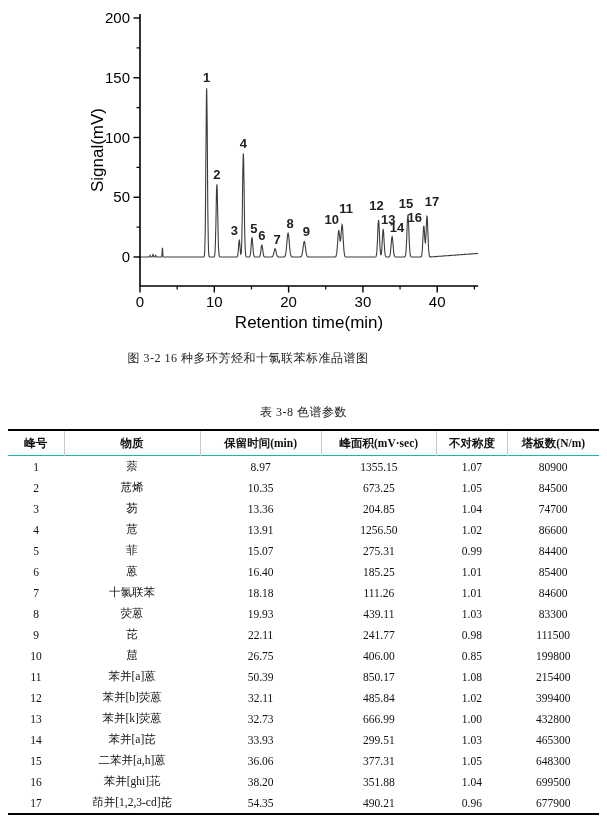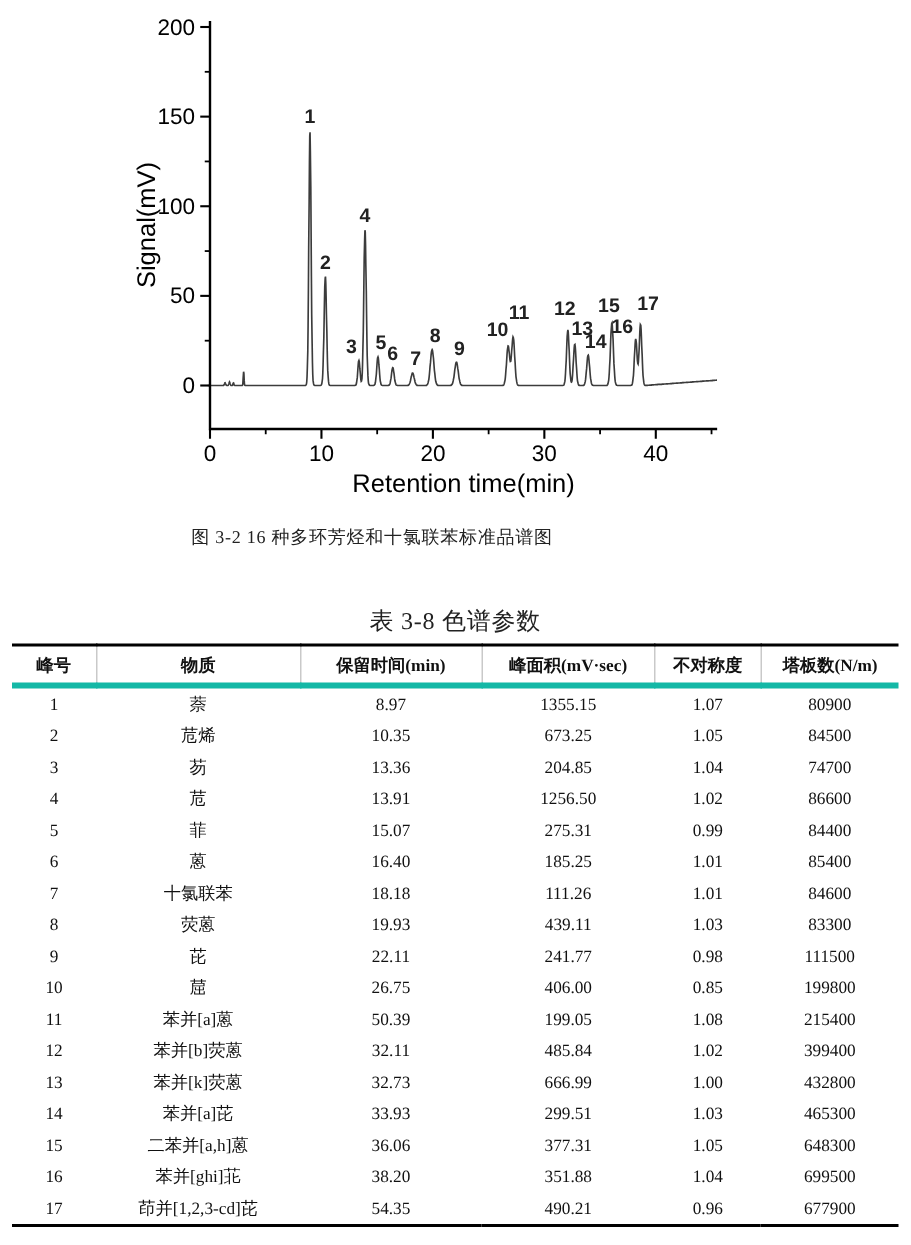--- a/index.html
+++ b/index.html
@@ -12,30 +12,30 @@
     overflow:hidden;
   }
   #chart-wrap{position:absolute;left:0;top:0;width:607px;height:345px;}
   svg text{font-family:"Liberation Sans","DejaVu Sans",sans-serif;}
   .fig-caption{
     position:absolute;left:0;top:350px;width:496px;
     text-align:center;font-size:12px;color:#222;letter-spacing:0.5px;
   }
   .tbl-title{
     position:absolute;left:0;top:404px;width:607px;
-    text-align:center;font-size:16px;color:#222;letter-spacing:0.5px;
+    text-align:center;font-size:12px;color:#222;letter-spacing:0.5px;
   }
   .param-table{
     position:absolute;left:8px;top:429px;width:591px;
     border-collapse:collapse;table-layout:fixed;
     font-size:11.5px;color:#111;
   }
   .param-table thead tr{
     border-top:2px solid #000;
-    border-bottom:4px solid #14b8a6;
+    border-bottom:1px solid #14b8a6;
   }
   .param-table th{
     font-weight:600;height:24px;text-align:center;
     font-size:11.5px;padding:0 2px;
   }
   .param-table th + th{border-left:1px solid #c9c9c9;margin-top:18px;}
   .param-table td{
     height:21px;text-align:center;padding:0 2px;
     font-size:11.5px;
   }
@@ -201,21 +201,21 @@
           <td>䓛</td>
           <td>26.75</td>
           <td>406.00</td>
           <td>0.85</td>
           <td>199800</td>
         </tr>
         <tr>
           <td>11</td>
           <td>苯并[a]蒽</td>
           <td>50.39</td>
-          <td>199.05</td>
+          <td>850.17</td>
           <td>1.08</td>
           <td>215400</td>
         </tr>
         <tr>
           <td>12</td>
           <td>苯并[b]荧蒽</td>
           <td>32.11</td>
           <td>485.84</td>
           <td>1.02</td>
           <td>399400</td>

